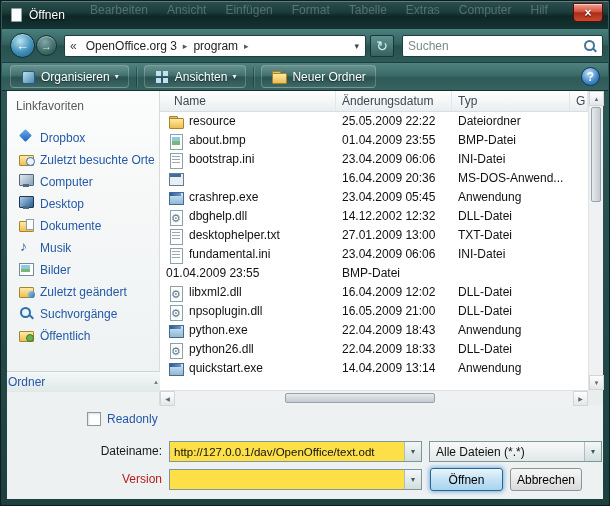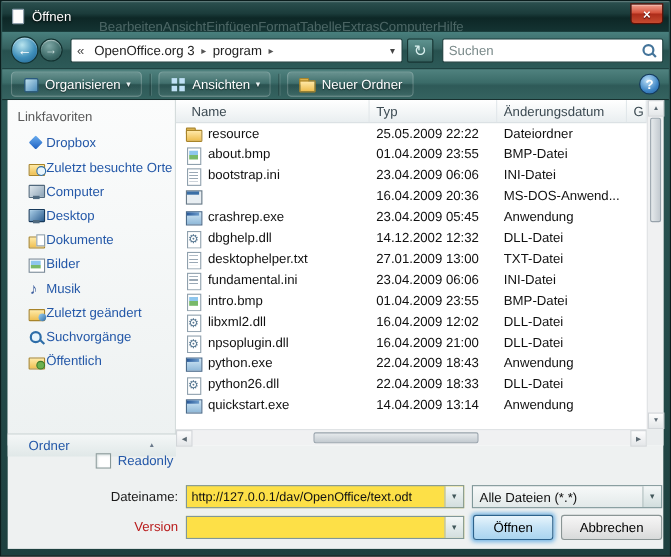--- a/index.html
+++ b/index.html
@@ -9,21 +9,21 @@
   .window{position:relative;width:610px;height:506px;overflow:hidden;
     background:linear-gradient(180deg,#2f5c5a,#1d403f);
     border:1px solid #0b1d1d;font-size:12px;}
 
   
   .titlebar{position:absolute;left:1px;right:1px;top:0;height:28px;
     background:linear-gradient(180deg,#2c5150 0%,#1b3c3b 40%,#0d2726 55%,#143433 100%);}
   .titlebar::after{content:"";position:absolute;left:0;right:0;top:0;height:1px;background:rgba(255,255,255,.25);}
   .title-icon{position:absolute;left:9px;top:7px;width:11px;height:14px;background:#fdfdfd;border:1px solid #8fa0ad;border-radius:1px;}
   .title-text{position:absolute;left:27px;top:7px;color:#fff;text-shadow:0 1px 2px #000;}
-  .ghost-menu{position:absolute;left:88px;right:60px;top:16px;display:flex;
+  .ghost-menu{position:absolute;left:88px;right:60px;top:2px;display:flex;gap:19px;
     color:#c6dad9;opacity:.32;filter:blur(.7px);white-space:nowrap;overflow:hidden;pointer-events:none;}
   .close-btn{position:absolute;right:5px;top:2px;width:30px;height:19px;border-radius:0 0 4px 4px;
     background:linear-gradient(180deg,#f0a292 0%,#d5523c 45%,#ad2c1a 52%,#c64b30 100%);
     border:1px solid #5a0f06;color:#fff;display:flex;align-items:center;justify-content:center;
     font-size:12px;font-weight:bold;text-shadow:0 1px 1px #400;box-shadow:inset 0 1px 0 rgba(255,255,255,.5);}
 
   
   .navbar{position:absolute;left:1px;right:1px;top:28px;height:34px;
     background:linear-gradient(180deg,#49807e 0%,#35615f 45%,#27514f 52%,#2d5a58 100%);
     border-bottom:1px solid #1c3d3c;}
@@ -71,21 +71,21 @@
     box-shadow:7px 0 0 #bfe0f5,0 7px 0 #bfe0f5,7px 7px 0 #bfe0f5;}
 
   
   .client{position:absolute;left:6px;right:6px;top:90px;bottom:6px;background:#eef1f1;}
 
   
   .sidebar{position:absolute;left:0;top:0;width:153px;height:314px;
     background:linear-gradient(180deg,#fbfcfc,#edf1f1);border-right:1px solid #d5dcdc;}
   .side-header{position:absolute;left:9px;top:8px;color:#5a5a5a;}
   .side-items{position:absolute;left:0;right:0;top:32px;}
-  .side-item{display:flex;align-items:flex-start;height:22px;padding-left:18px;cursor:default;}
+  .side-item{display:flex;align-items:flex-end;gap:5px;height:22px;padding-left:11px;cursor:default;}
   .slabel{color:#2458a8;white-space:nowrap;overflow:hidden;}
   .sicon{position:relative;width:17px;height:16px;flex:0 0 17px;}
   .si-dropbox::before{content:"";position:absolute;left:3px;top:2px;width:9px;height:9px;border-radius:1px;
     background:linear-gradient(135deg,#6aaef0,#1d5fc0);transform:rotate(45deg);}
   .si-recent-places::before,.si-documents::before,.si-recently-changed::before,.si-public::before{
     content:"";position:absolute;left:1px;top:4px;width:13px;height:9px;border-radius:1px;
     background:linear-gradient(180deg,#ffeaa6,#eebf52);border:1px solid #a8842a;}
   .si-recent-places::after{content:"";position:absolute;right:0;bottom:1px;width:7px;height:7px;border-radius:50%;
     background:#e8f4fb;border:1px solid #2d6da8;}
   .si-documents::after{content:"";position:absolute;right:1px;top:2px;width:6px;height:9px;background:#fff;border:1px solid #8fa0ad;}
@@ -97,22 +97,22 @@
     background:linear-gradient(135deg,#aacfe8,#2c5d8f);border:1px solid #173a5c;}
   .si-computer::before{content:"";position:absolute;left:1px;top:1px;width:13px;height:10px;border-radius:1px;
     background:linear-gradient(135deg,#dfe8ee,#8ba2b5);border:1px solid #51687c;}
   .si-desktop::after,.si-computer::after{content:"";position:absolute;left:5px;top:11px;width:6px;height:3px;background:#4f6a80;}
   .si-pictures::before{content:"";position:absolute;left:1px;top:2px;width:13px;height:11px;background:#fff;border:1px solid #7a8a98;}
   .si-pictures::after{content:"";position:absolute;left:3px;top:4px;width:9px;height:7px;
     background:linear-gradient(180deg,#8ec6ee 55%,#7ab96a 55%);}
   .si-music::before{content:"♪";position:absolute;left:2px;top:-1px;font-size:14px;color:#3c5e9e;}
   .si-searches::before{content:"";position:absolute;left:2px;top:2px;width:7px;height:7px;border:2px solid #2d6da8;border-radius:50%;background:#e8f4fb;}
   .si-searches::after{content:"";position:absolute;left:11px;top:11px;width:5px;height:2px;background:#2d6da8;transform:rotate(45deg);}
-  .ordner-bar{position:absolute;left:0;top:303px;width:153px;height:21px;display:flex;align-items:center;
-    padding:0 19px;background:linear-gradient(180deg,#f4f7f7,#e0e8e8);border-top:1px solid #cdd6d6;color:#2458a8;}
+  .ordner-bar{position:absolute;left:0;top:280px;width:153px;height:21px;display:flex;align-items:center;
+    padding:0 1px;background:linear-gradient(180deg,#f4f7f7,#e0e8e8);border-top:1px solid #cdd6d6;color:#2458a8;}
   .ordner-chevron{margin-left:auto;font-size:6px;color:#69788a;}
 
   
   .filelist{position:absolute;left:153px;top:0;right:0;height:314px;background:#fff;}
   .lheader{position:absolute;left:0;top:0;right:15px;height:21px;display:grid;
     grid-template-columns:176px 116px 118px 1fr;
     background:linear-gradient(180deg,#ffffff,#f2f5f6 60%,#e9eef0);border-bottom:1px solid #d7dee1;
     color:#3c4a52;}
   .lheader span{line-height:20px;padding-left:6px;border-right:1px solid #e1e7ea;overflow:hidden;white-space:nowrap;}
   .lheader .h-name{padding-left:14px;}
@@ -164,21 +164,21 @@
   .combo-input{flex:1;border:none;outline:none;font:11.5px "Liberation Sans",sans-serif;color:#111;padding:0 4px;min-width:0;background:transparent;}
   .combo-text{flex:1;padding:0 6px;color:#111;white-space:nowrap;overflow:hidden;}
   .combo-arrow{width:17px;height:100%;margin-left:auto;flex:0 0 17px;display:flex;align-items:center;justify-content:center;
     font-size:8px;color:#41575a;background:linear-gradient(180deg,#f3f7f7,#d2dede);border-left:1px solid #aebdbd;}
   .cb-filename{left:162px;top:350px;width:253px;}
   .cb-filetype{left:422px;top:350px;width:173px;background:linear-gradient(180deg,#f7f9f9,#e2e9e9);}
   .cb-version{left:162px;top:378px;width:253px;}
   .btn{position:absolute;height:23px;border-radius:3px;display:flex;align-items:center;justify-content:center;color:#000;}
   .btn-open{left:423px;top:377px;width:73px;border:1px solid #2c628b;
     background:linear-gradient(180deg,#e8f5fc,#c4e2f5 50%,#a9d4ef);box-shadow:0 0 4px 1px rgba(74,160,224,.75);}
-  .btn-cancel{left:503px;top:377px;width:92px;border:1px solid #8a9595;
+  .btn-cancel{left:503px;top:377px;width:72px;border:1px solid #8a9595;
     background:linear-gradient(180deg,#f6f6f6,#e9e9e9 50%,#d8dada);}
 </style>
 </head>
 <body>
 
 <div class="window">
 
   <div class="titlebar">
     <span class="title-icon"></span>
     <span class="title-text">Öffnen</span>
@@ -269,27 +269,27 @@
     <span class="sicon si-desktop"></span>
     <span class="slabel">Desktop</span>
   </div>
 
   <div class="side-item">
     <span class="sicon si-documents"></span>
     <span class="slabel">Dokumente</span>
   </div>
 
   <div class="side-item">
+    <span class="sicon si-music"></span>
+    <span class="slabel">Musik</span>
+  </div>
+
+  <div class="side-item">
     <span class="sicon si-pictures"></span>
     <span class="slabel">Bilder</span>
-  </div>
-
-  <div class="side-item">
-    <span class="sicon si-music"></span>
-    <span class="slabel">Musik</span>
   </div>
 
   <div class="side-item">
     <span class="sicon si-recently-changed"></span>
     <span class="slabel">Zuletzt geändert</span>
   </div>
 
   <div class="side-item">
     <span class="sicon si-searches"></span>
     <span class="slabel">Suchvorgänge</span>
@@ -302,22 +302,22 @@
 </div>
       <div class="ordner-bar">
         <span>Ordner</span>
         <span class="ordner-chevron">▲</span>
       </div>
     </div>
 
     <div class="filelist">
       <div class="lheader">
         <span class="h-name">Name</span>
+        <span>Änderungsdatum</span>
         <span>Typ</span>
-        <span>Änderungsdatum</span>
         <span>G</span>
       </div>
       <div class="lbody">
   <div class="frow">
     <span class="cell c-name">
       <span class="ficon fi-folder"></span>
       <span class="fname">resource</span>
     </span>
     <span class="cell c-date">25.05.2009 22:22</span>
     <span class="cell c-type">Dateiordner</span>
@@ -387,45 +387,41 @@
     <span class="cell c-name">
       <span class="ficon fi-ini"></span>
       <span class="fname">fundamental.ini</span>
     </span>
     <span class="cell c-date">23.04.2009 06:06</span>
     <span class="cell c-type">INI-Datei</span>
     <span class="cell c-size"></span>
   </div>
 
   <div class="frow">
-    <span class="cell c-name">
-      <span class="ficon fi-bmp"></span>
-      <span class="fname">intro.bmp</span>
-    </span>
     <span class="cell c-date">01.04.2009 23:55</span>
     <span class="cell c-type">BMP-Datei</span>
     <span class="cell c-size"></span>
   </div>
 
   <div class="frow">
     <span class="cell c-name">
       <span class="ficon fi-dll"></span>
       <span class="fname">libxml2.dll</span>
     </span>
     <span class="cell c-date">16.04.2009 12:02</span>
     <span class="cell c-type">DLL-Datei</span>
     <span class="cell c-size"></span>
   </div>
 
   <div class="frow">
     <span class="cell c-name">
       <span class="ficon fi-dll"></span>
       <span class="fname">npsoplugin.dll</span>
     </span>
-    <span class="cell c-date">16.04.2009 21:00</span>
+    <span class="cell c-date">16.05.2009 21:00</span>
     <span class="cell c-type">DLL-Datei</span>
     <span class="cell c-size"></span>
   </div>
 
   <div class="frow">
     <span class="cell c-name">
       <span class="ficon fi-exe"></span>
       <span class="fname">python.exe</span>
     </span>
     <span class="cell c-date">22.04.2009 18:43</span>

